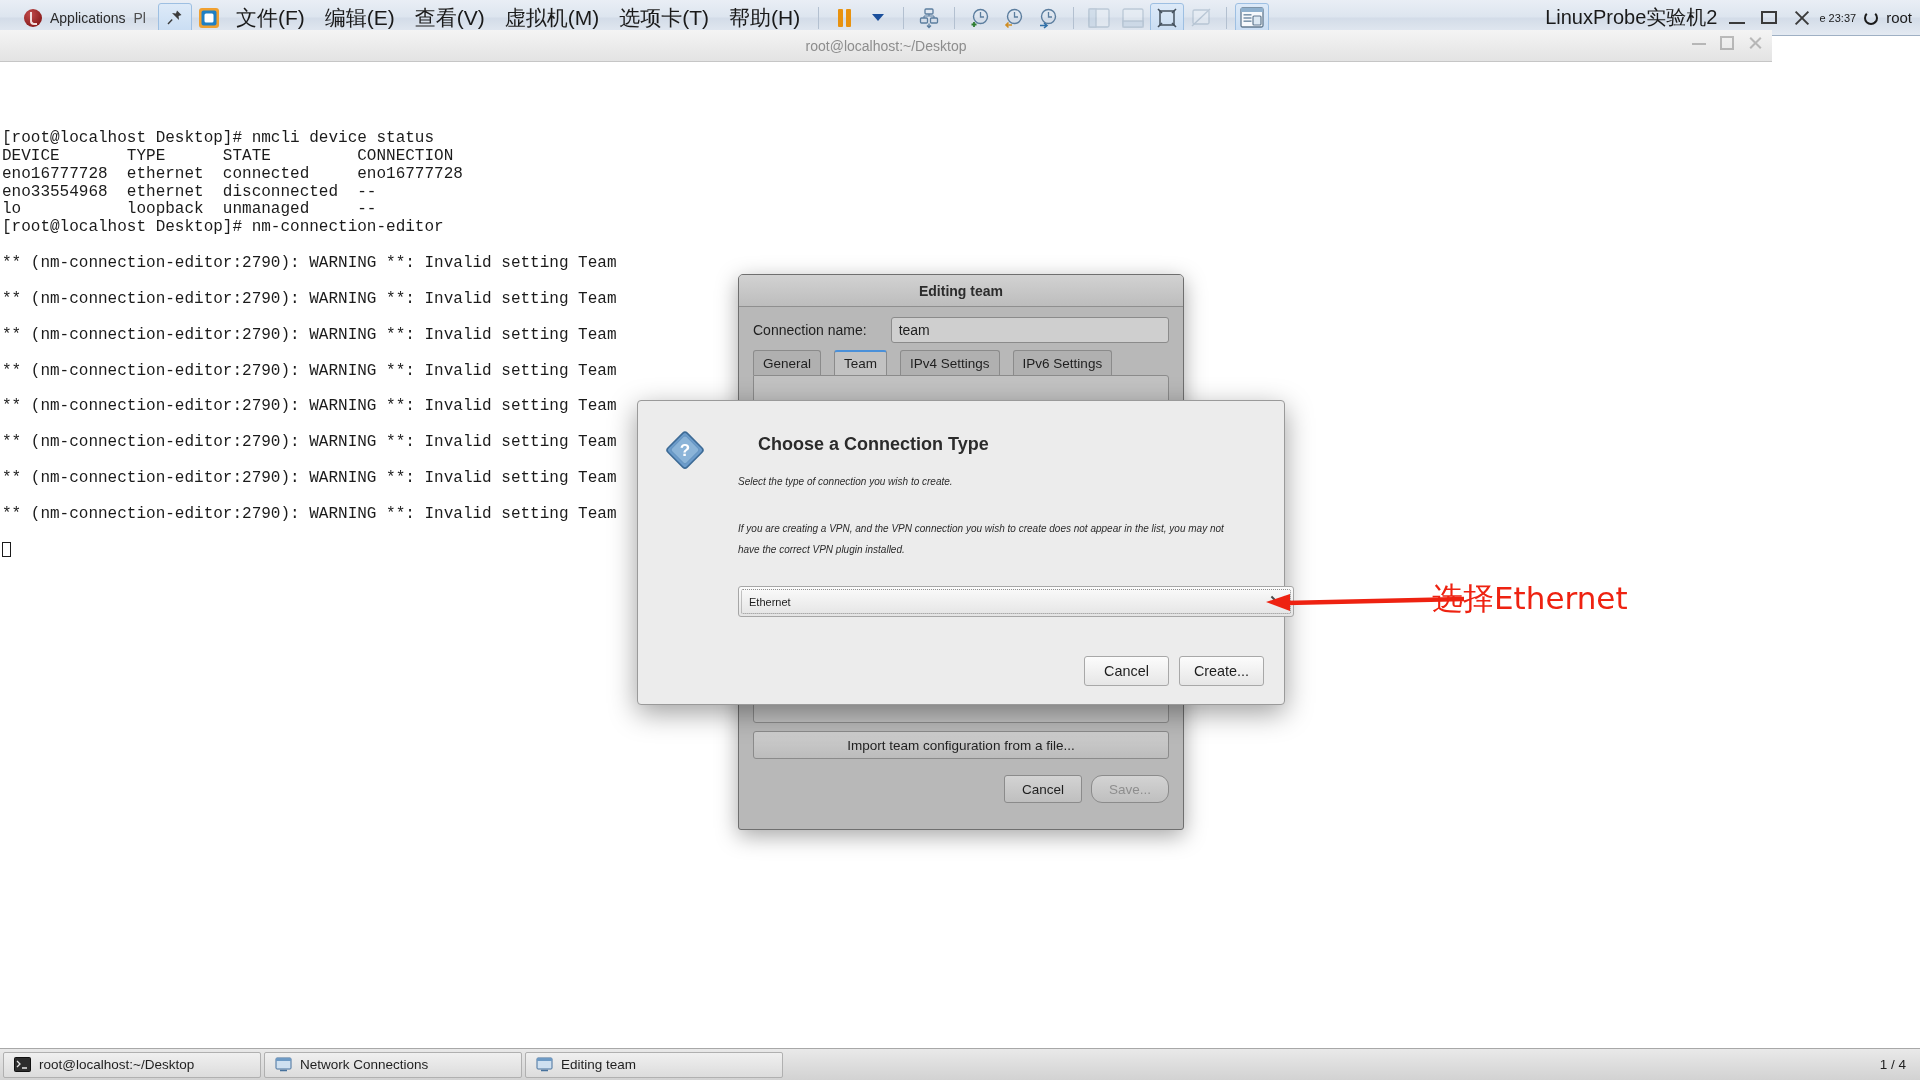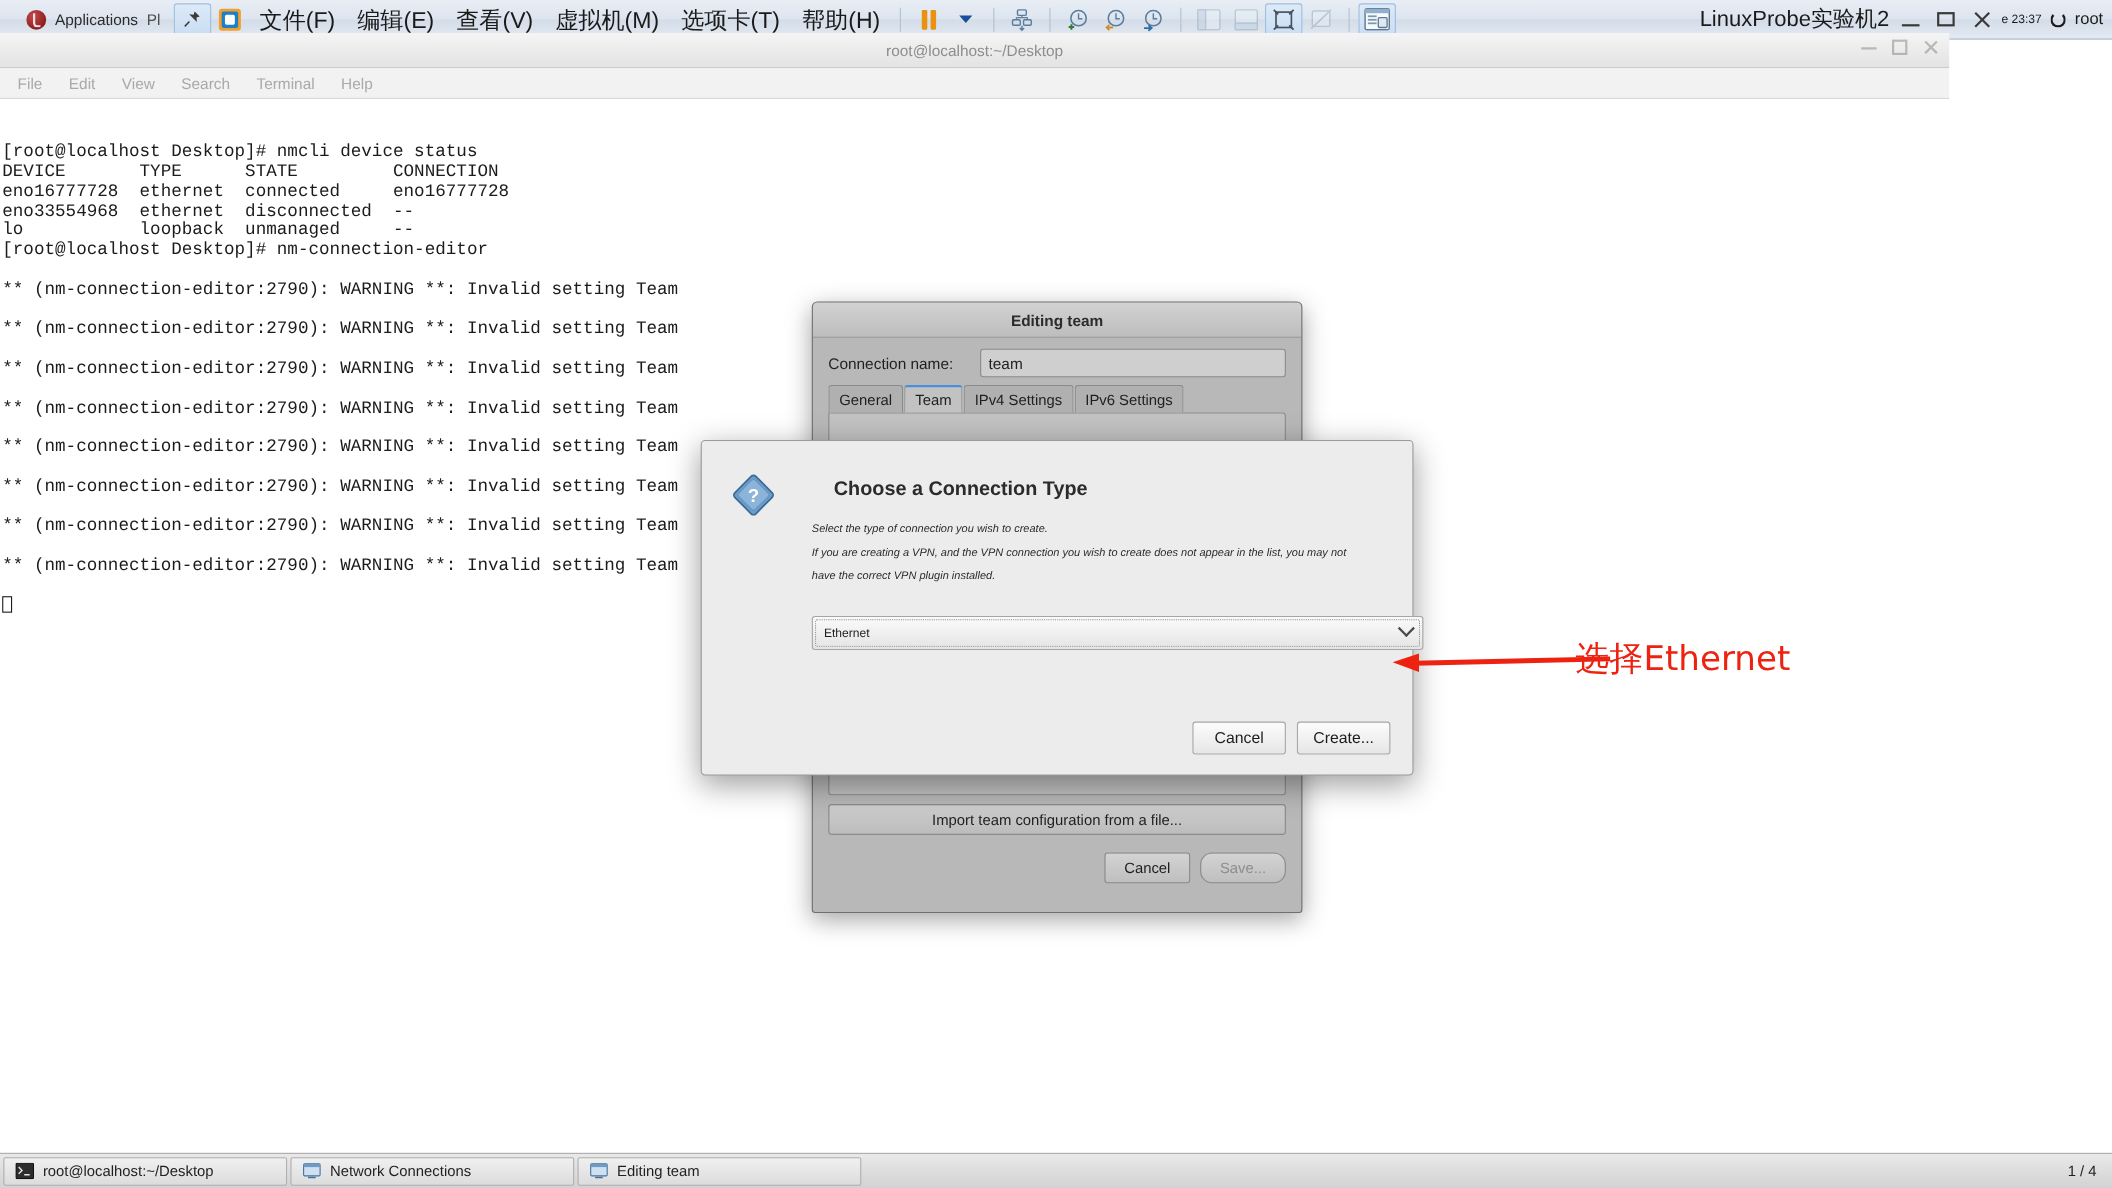--- a/index.html
+++ b/index.html
@@ -126,21 +126,21 @@
     display:flex;align-items:center;justify-content:center;
   }
   .team-title { font-size:14px; font-weight:bold; color:#2c2c2c; }
   .team-row { display:flex; align-items:center; padding:10px 14px 4px 14px; gap:24px; }
   .team-lbl { font-size:14px; color:#1f1f1f; white-space:nowrap; }
   .team-input {
     flex:1; height:26px; background:#cfcfcf; border:1px solid #8b8b8b;
     border-radius:3px; font-size:14px; color:#1f1f1f;
     display:flex; align-items:center; padding-left:7px;
   }
-  .team-tabs { display:flex; align-items:flex-end; padding:6px 14px 0 14px; gap:1px; height:28px; }
+  .team-tabs { display:flex; align-items:flex-end; padding:6px 14px 0 14px; gap:13px; height:28px; }
   .team-tab {
     font-size:13.5px; color:#1f1f1f; padding:5px 9px 4px 9px;
     background:#b0b0b0; border:1px solid #8b8b8b; border-bottom:none;
     border-radius:3px 3px 0 0;
   }
   .team-tab.sel {
     background:#c2c2c2; border-top:2px solid #4a90d9; padding-top:4px;
   }
   .team-panel {
     margin:0 14px; height:348px; background:#c2c2c2;
@@ -164,21 +164,21 @@
     position:absolute; left:637px; top:400px; width:648px; height:305px;
     background:#ececec; border:1px solid #9a9a9a; border-radius:4px;
     box-shadow:0 8px 28px rgba(0,0,0,.38);
   }
   .cct-inner { padding:26px 32px 0 26px; }
   .cct-head { display:flex; gap:20px; align-items:flex-start; }
   .cct-icon { width:42px; height:42px; flex:0 0 42px; position:relative; margin-top:2px; }
   .cct-h1 { font-size:18px; font-weight:bold; color:#2b2b2b; margin-top:7px;margin-left:32px; }
   .cct-body { padding-left:74px; padding-right:10px; }
   .cct-p { font-size:10px; color:#2b2b2b; line-height:21px;font-style:italic; }
-  .cct-p.gap { }
+  .cct-p.gap { margin-top:26px; }
   .cct-combo {
     margin-top:26px; margin-left:0; width:556px; height:31px;
     background:linear-gradient(to bottom,#fbfbfb,#e4e4e4);
     border:1px solid #a6a6a6; border-radius:3px;
     display:flex; align-items:center; justify-content:space-between;
     padding:0 9px 0 10px; position:relative;
   }
   .cct-combo::before {
     content:""; position:absolute; left:2px; top:2px; right:2px; bottom:2px;
     border:1px dotted #8c8c8c; border-radius:2px;
@@ -354,28 +354,20 @@
   <div class="term-win">
     <div class="term-titlebar">
       <span class="term-title">root@localhost:~/Desktop</span>
       <div class="term-win-ctl">
         <span class="twc min"></span>
         <span class="twc max"></span>
         <span class="twc cls"></span>
       </div>
     </div>
 
-    <div class="term-menubar">
-      <span class="term-menu-item">File</span>
-      <span class="term-menu-item">Edit</span>
-      <span class="term-menu-item">View</span>
-      <span class="term-menu-item">Search</span>
-      <span class="term-menu-item">Terminal</span>
-      <span class="term-menu-item">Help</span>
-    </div>
 
     <div class="term-body">
       <div id="term-lines"><div>[root@localhost Desktop]# nmcli device status</div><div>DEVICE       TYPE      STATE         CONNECTION</div><div>eno16777728  ethernet  connected     eno16777728</div><div>eno33554968  ethernet  disconnected  --</div><div>lo           loopback  unmanaged     --</div><div>[root@localhost Desktop]# nm-connection-editor</div><div>&nbsp;</div><div>** (nm-connection-editor:2790): WARNING **: Invalid setting Team</div><div>&nbsp;</div><div>** (nm-connection-editor:2790): WARNING **: Invalid setting Team</div><div>&nbsp;</div><div>** (nm-connection-editor:2790): WARNING **: Invalid setting Team</div><div>&nbsp;</div><div>** (nm-connection-editor:2790): WARNING **: Invalid setting Team</div><div>&nbsp;</div><div>** (nm-connection-editor:2790): WARNING **: Invalid setting Team</div><div>&nbsp;</div><div>** (nm-connection-editor:2790): WARNING **: Invalid setting Team</div><div>&nbsp;</div><div>** (nm-connection-editor:2790): WARNING **: Invalid setting Team</div><div>&nbsp;</div><div>** (nm-connection-editor:2790): WARNING **: Invalid setting Team</div><div>&nbsp;</div></div><span class="term-cursor"></span>
     </div>
   </div>
 
   <div class="team-win">
     <div class="team-titlebar">
       <span class="team-title">Editing team</span>
     </div>

